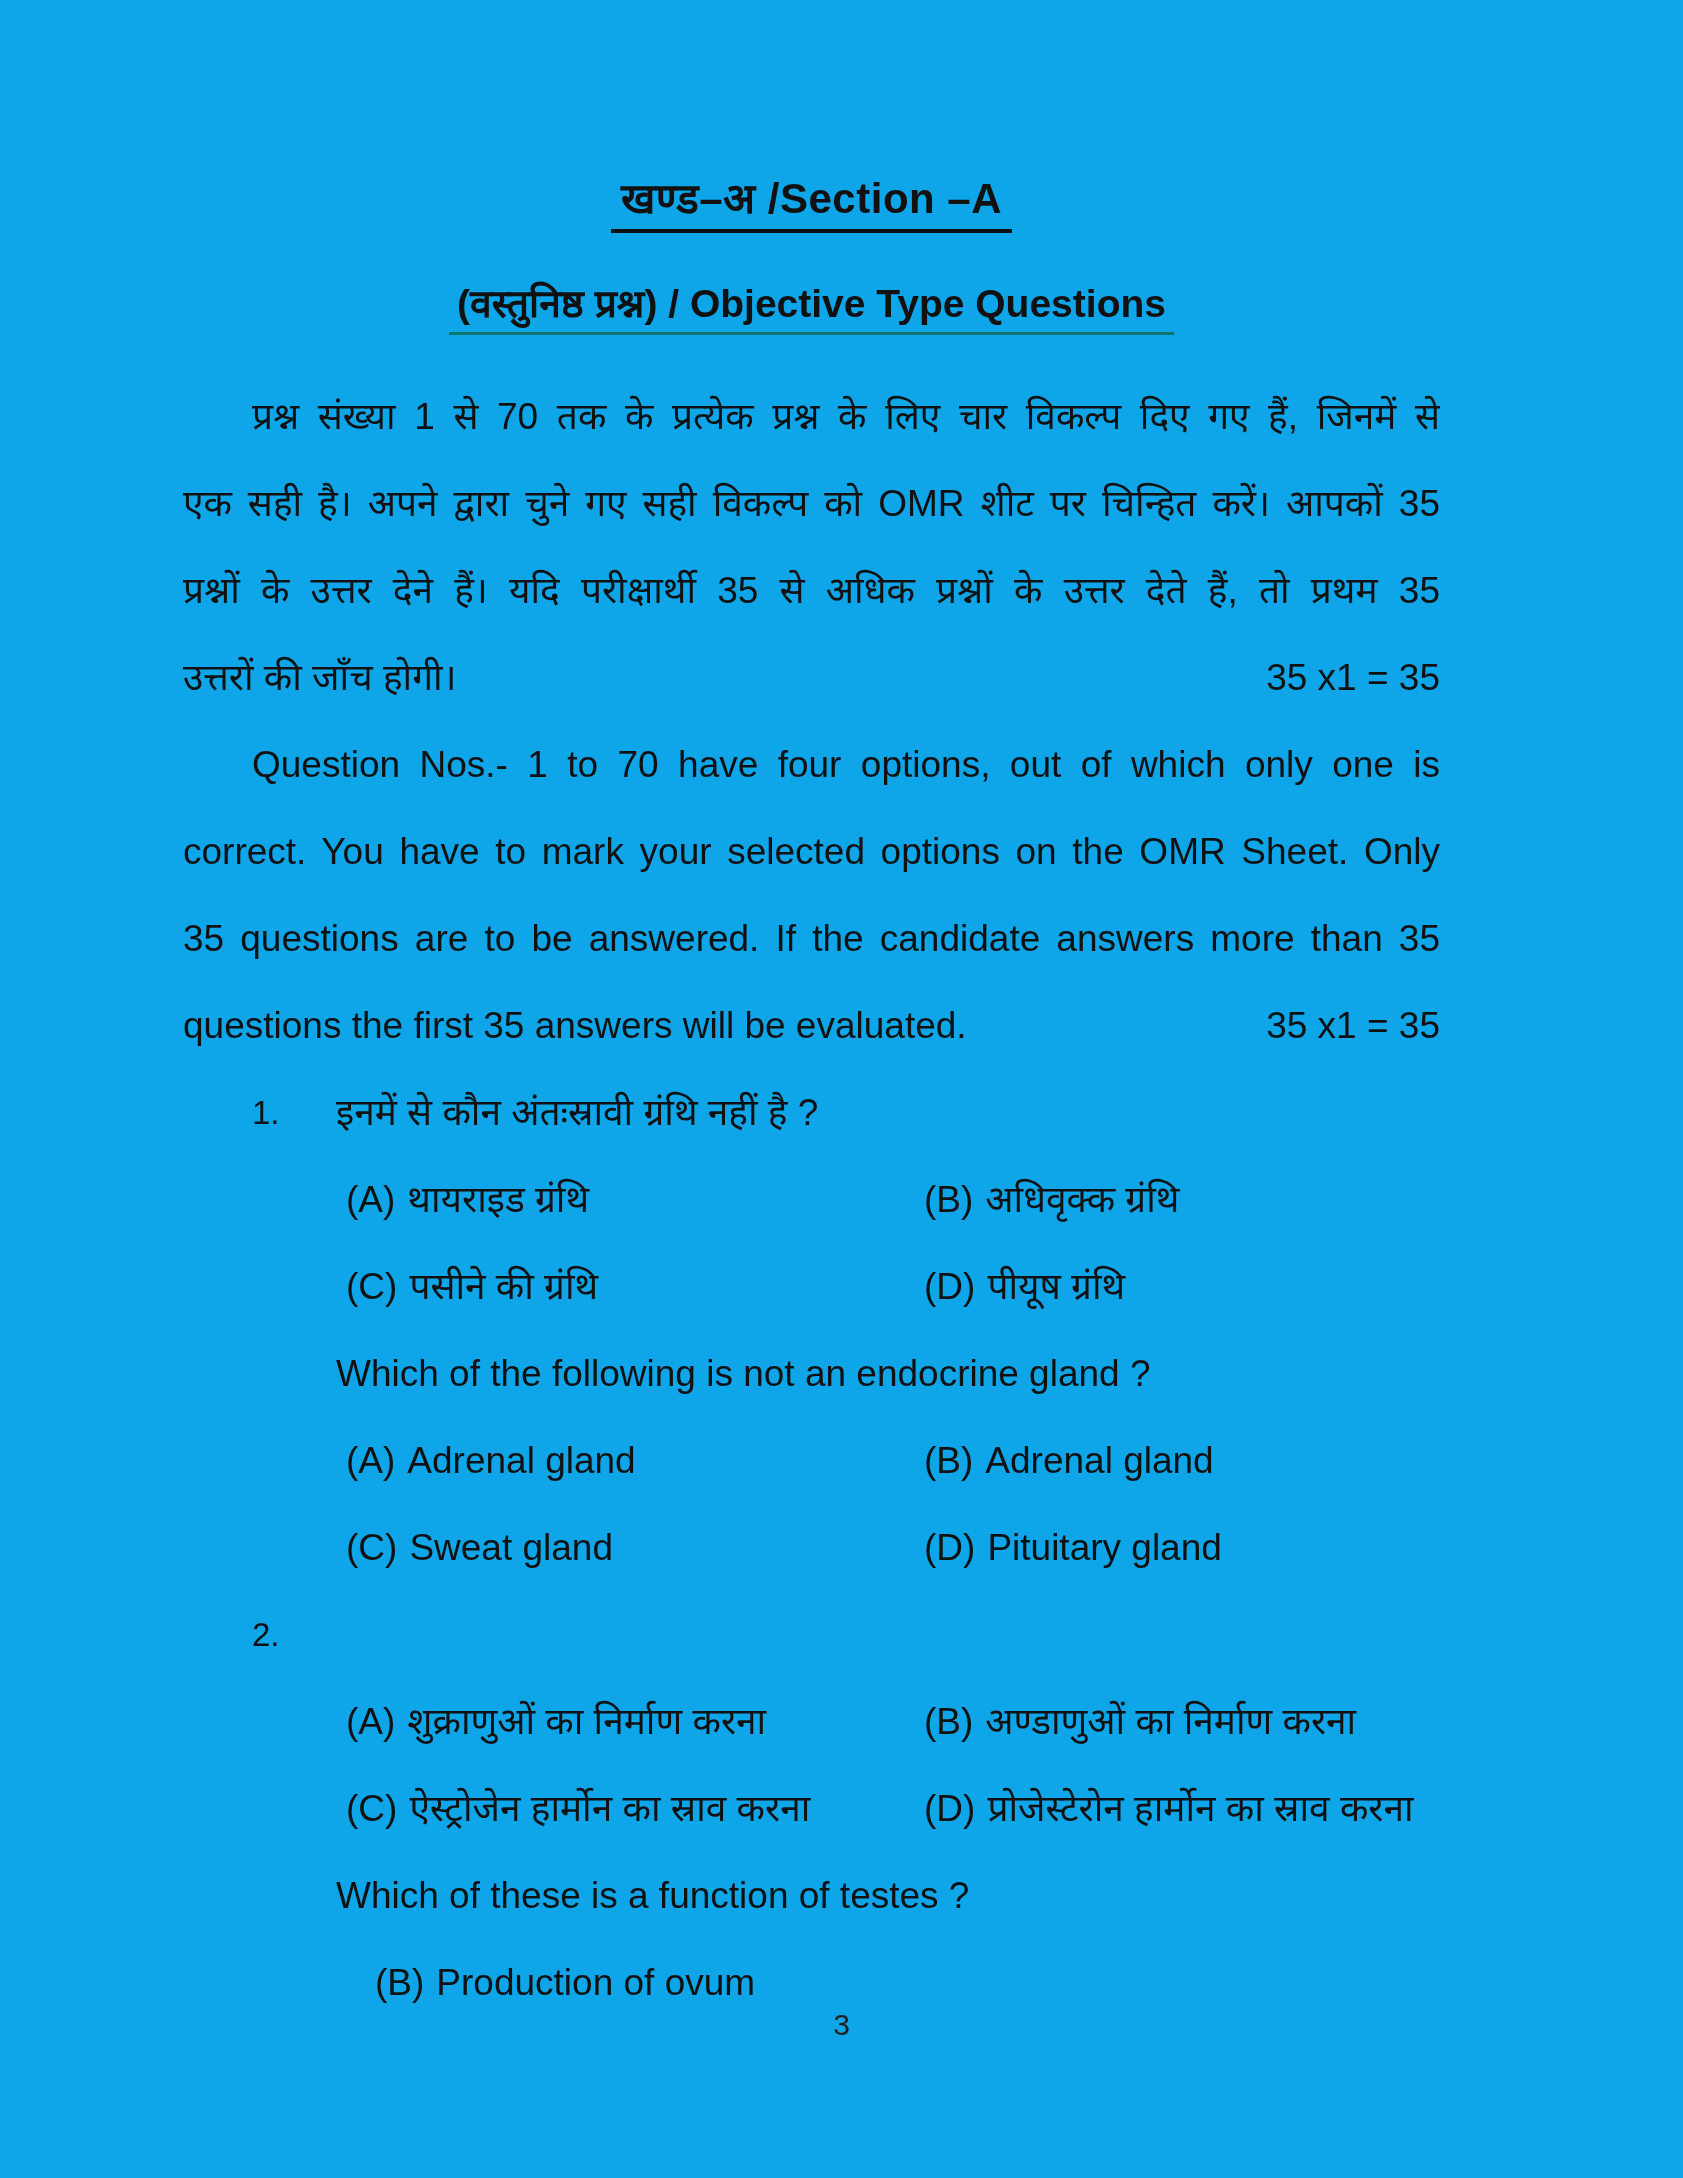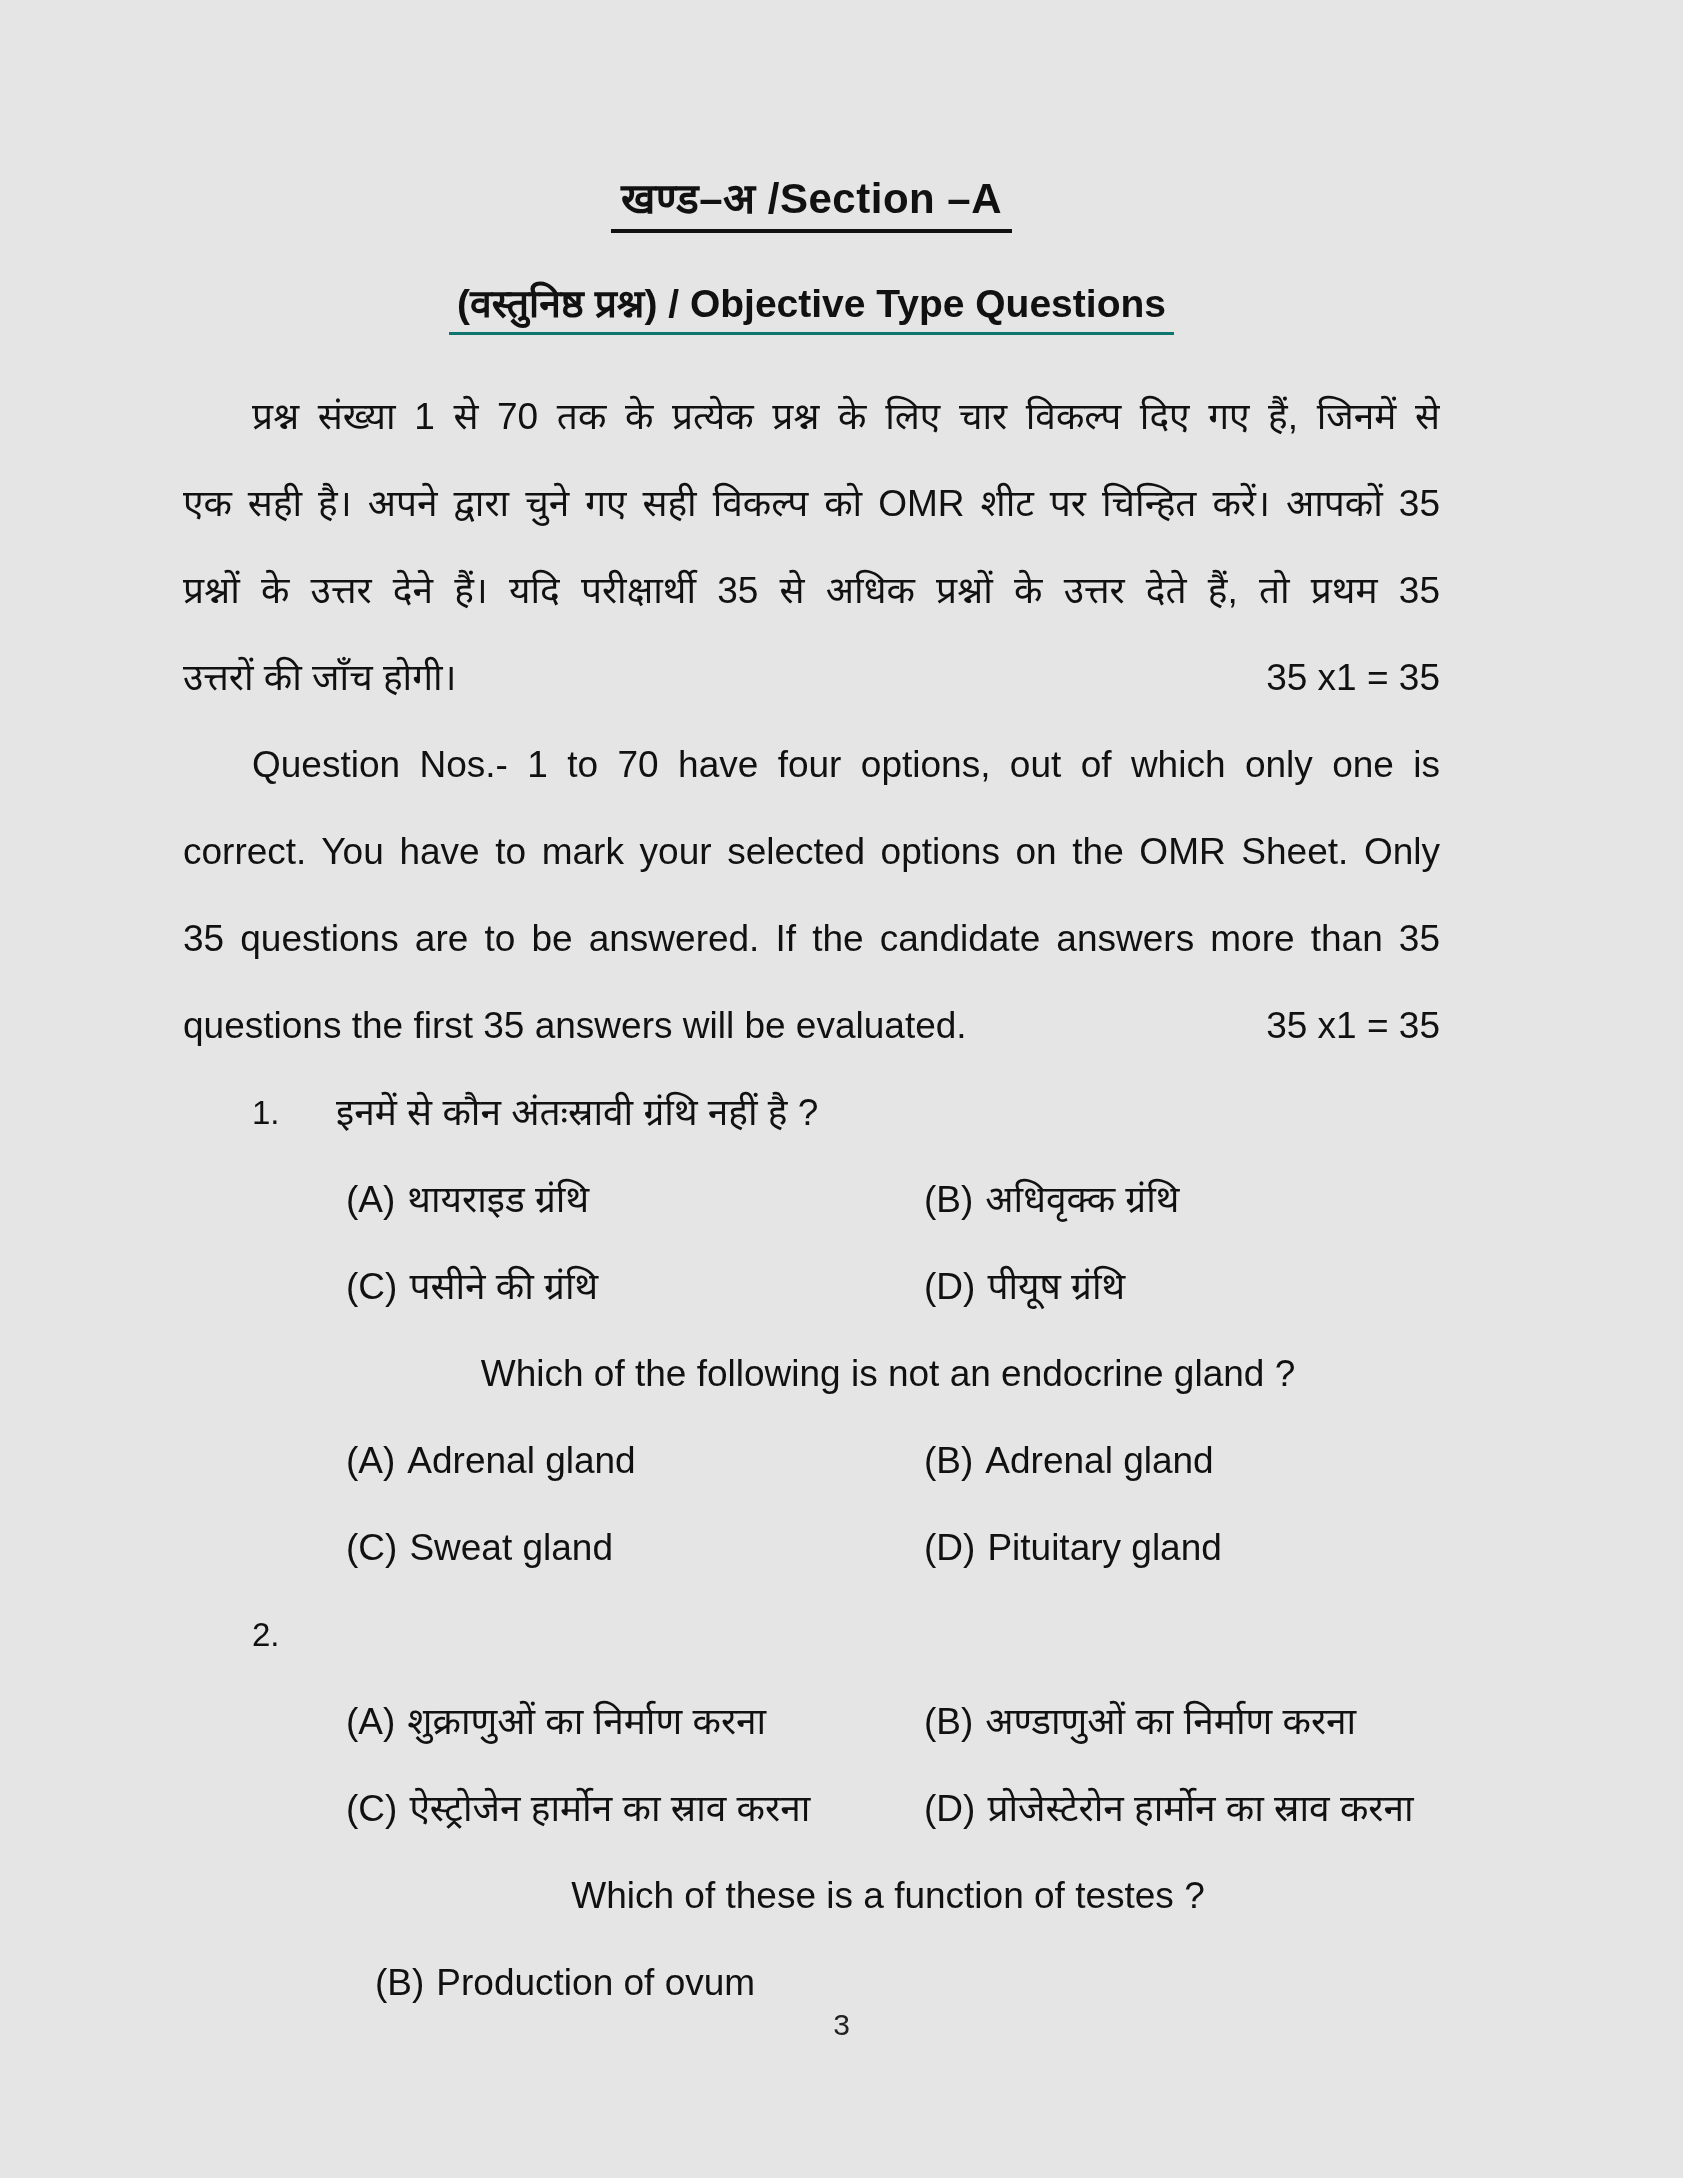--- a/index.html
+++ b/index.html
@@ -2,21 +2,21 @@
 <html><head>
 <meta charset="utf-8">
 <style>
   * { margin: 0; padding: 0; box-sizing: border-box; }
   html, body { background: #ffffff; }
   .page {
     position: relative;
     width: 1683px;
     height: 2178px;
     margin: 0 auto;
-    background: #e5e5e5;
+    background: #0ea5e9;
     color: #111;
     font-family: "Liberation Sans", "DejaVu Sans", sans-serif;
     overflow: hidden;
   }
   .content {
     padding: 0 243px 0 183px;
   }
   
   .heading-block { text-align: center; }
   .heading-1 { padding-top: 168px; }
@@ -62,21 +62,21 @@
     margin-left: 69px;
     width: 84px;
     flex: 0 0 84px;
     font-size: 33px;
   }
   .q-text { flex: 1; }
   .opt-line { padding-left: 163px; display: flex; }
   .opt-cell-a { width: 549px; flex: 0 0 549px; }
   .opt-cell-b { flex: 1; margin-left: 29px; }
   .opt-label { margin-right: 12px; }
-  .en-q { padding-left: 153px; text-align: center; }
+  .en-q { padding-left: 153px; }
   
   .page-number {
     position: absolute;
     left: 0;
     right: 0;
     top: 2008px;
     text-align: center;
     font-size: 30px;
     color: #222;
   }

